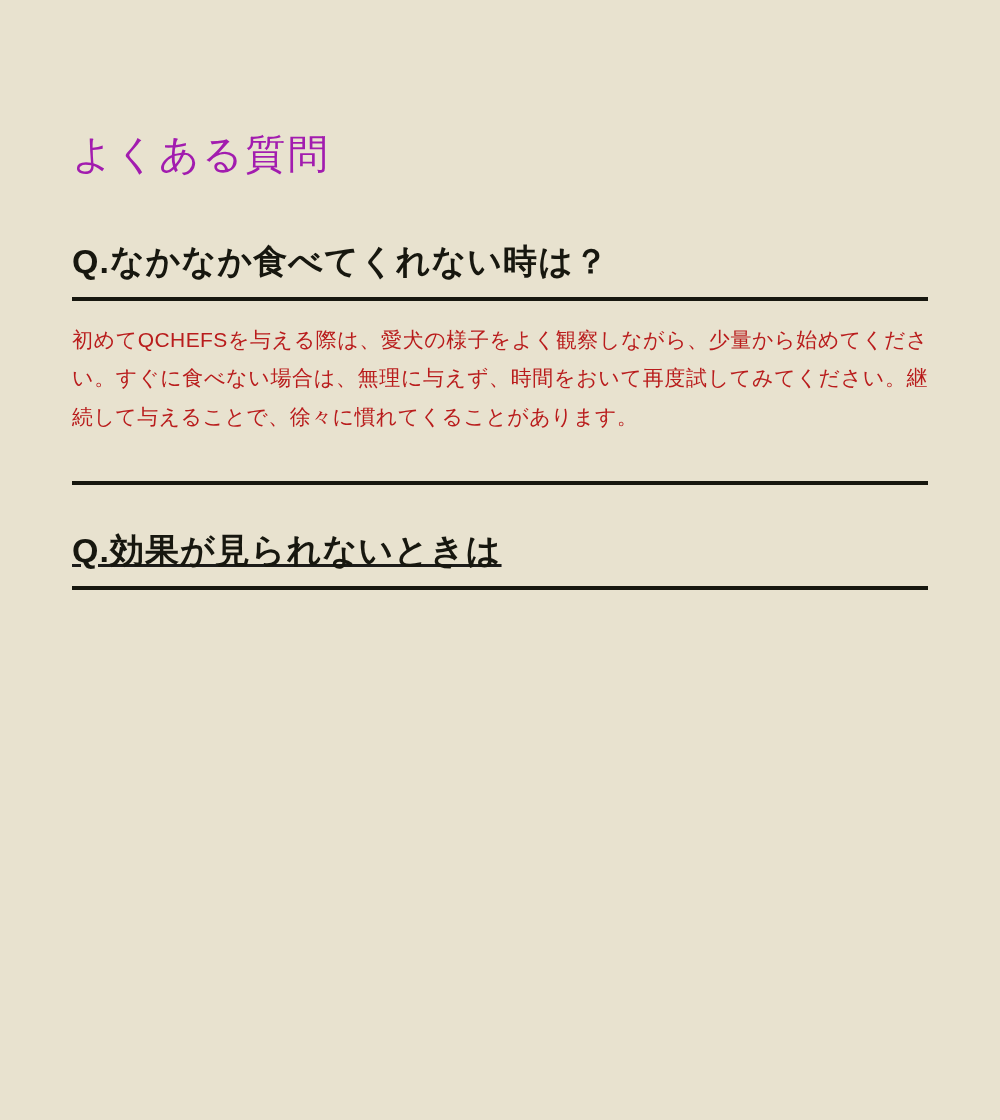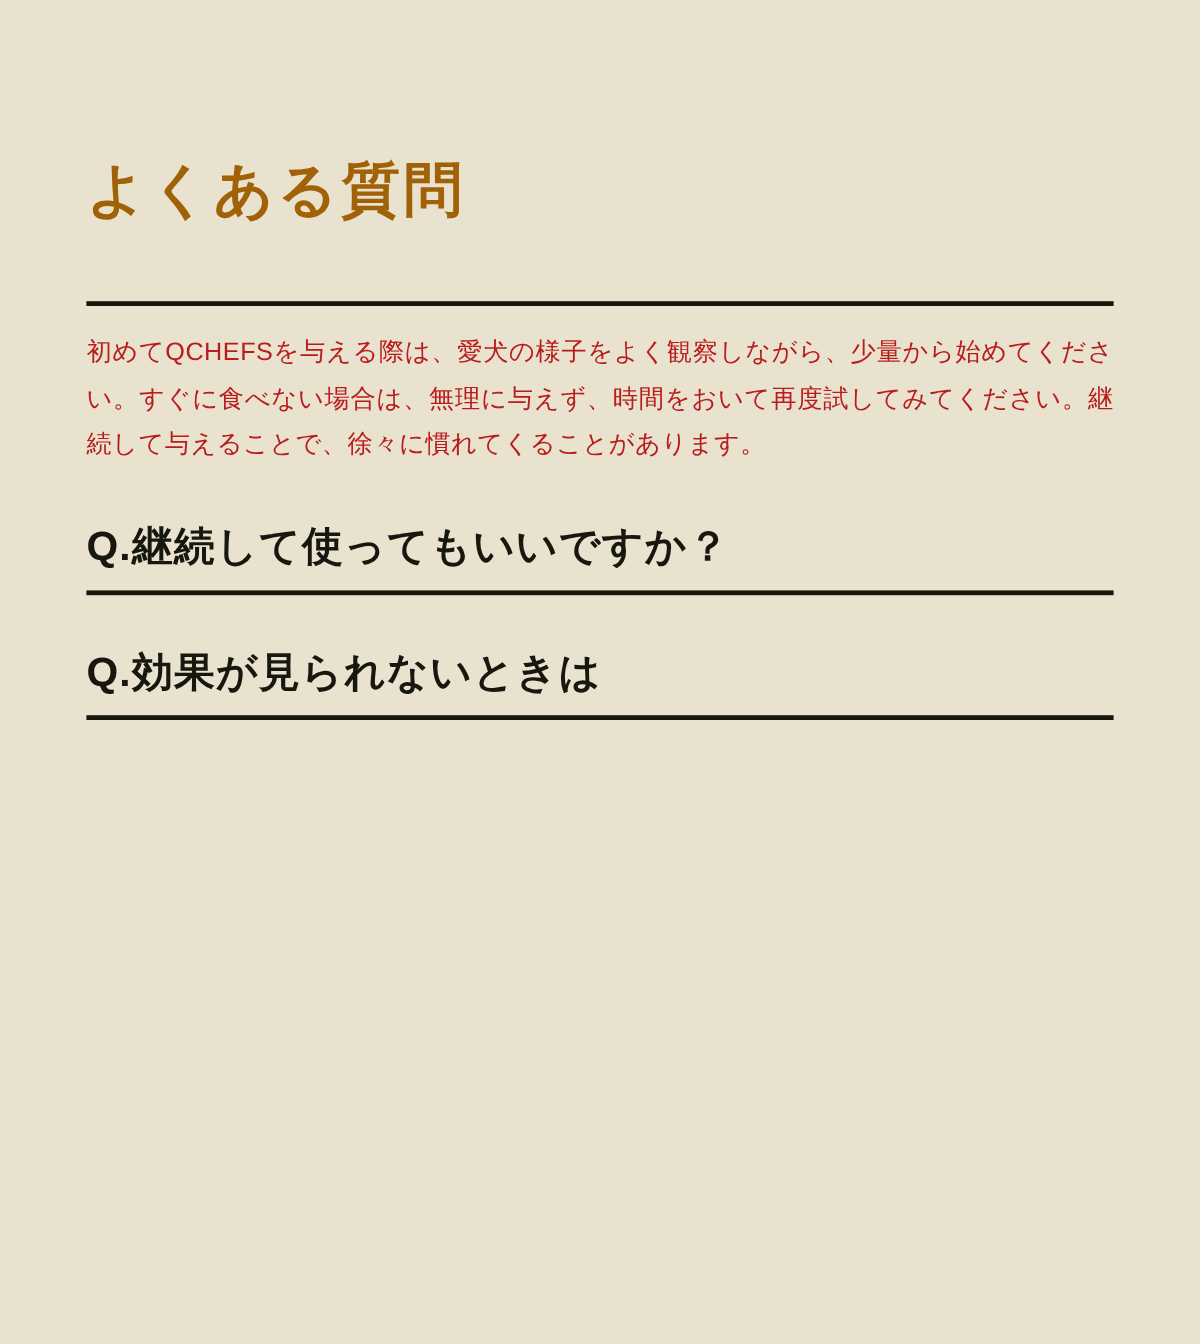--- a/index.html
+++ b/index.html
@@ -15,32 +15,33 @@
     overflow: hidden;
   }
   .page {
     position: relative;
     width: 1000px;
     height: 1120px;
     box-sizing: border-box;
     padding: 130px 72px 0 72px;
   }
   .faq-title {
-    font-size: 49px;
-    font-weight: bold;
+    font-size: 40px;
+    font-weight: normal;
     letter-spacing: 0.06em;
     line-height: 1.2;
     margin: 0 0 62px 0;
-    color: #a16207;
+    color: #a21caf;
   }
   .faq-item {
     margin-bottom: 44px;
   }
   .faq-item:last-child {
     margin-bottom: 0;
+    text-decoration: underline;
   }
   .faq-q {
     font-size: 34px;
     font-weight: bold;
     letter-spacing: 0.03em;
     line-height: 1.25;
     margin: 0 0 14px 0;
     color: #17170f;
   }
   .faq-rule {
@@ -60,26 +61,26 @@
   }
 </style>
 </head>
 <body>
 
 <div class="page">
 
   <h1 class="faq-title">よくある質問</h1>
 
   <section class="faq-item">
+    <h2 class="faq-q">Q.なかなか食べてくれない時は？</h2>
     <div class="faq-rule"></div>
     <p class="faq-a">初めてQCHEFSを与える際は、愛犬の様子をよく観察しながら、少量から始めてください。すぐに食べない場合は、無理に与えず、時間をおいて再度試してみてください。継続して与えることで、徐々に慣れてくることがあります。</p>
   </section>
 
   <section class="faq-item">
-    <h2 class="faq-q">Q.継続して使ってもいいですか？</h2>
     <div class="faq-rule"></div>
   </section>
 
   <section class="faq-item">
     <h2 class="faq-q">Q.効果が見られないときは</h2>
     <div class="faq-rule"></div>
   </section>
 
 </div>
 

